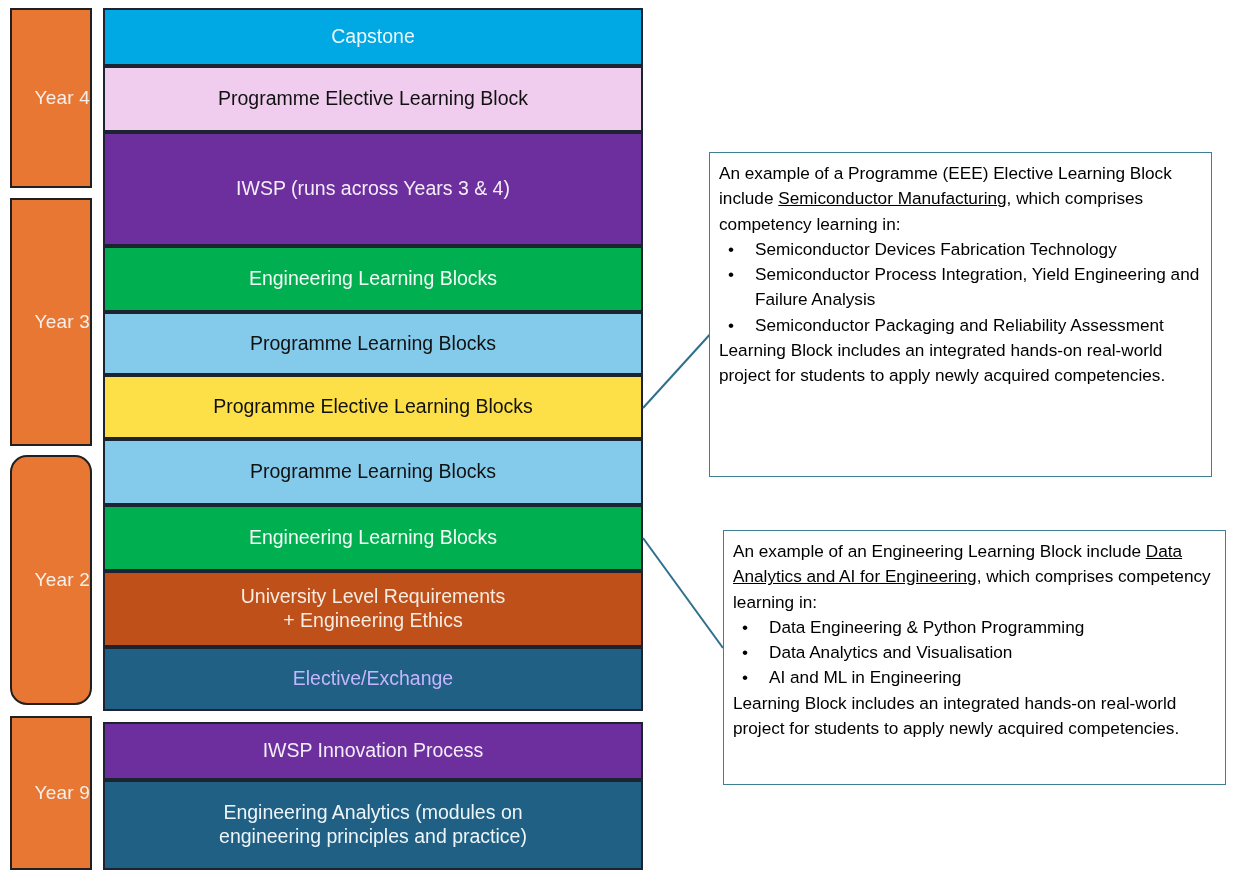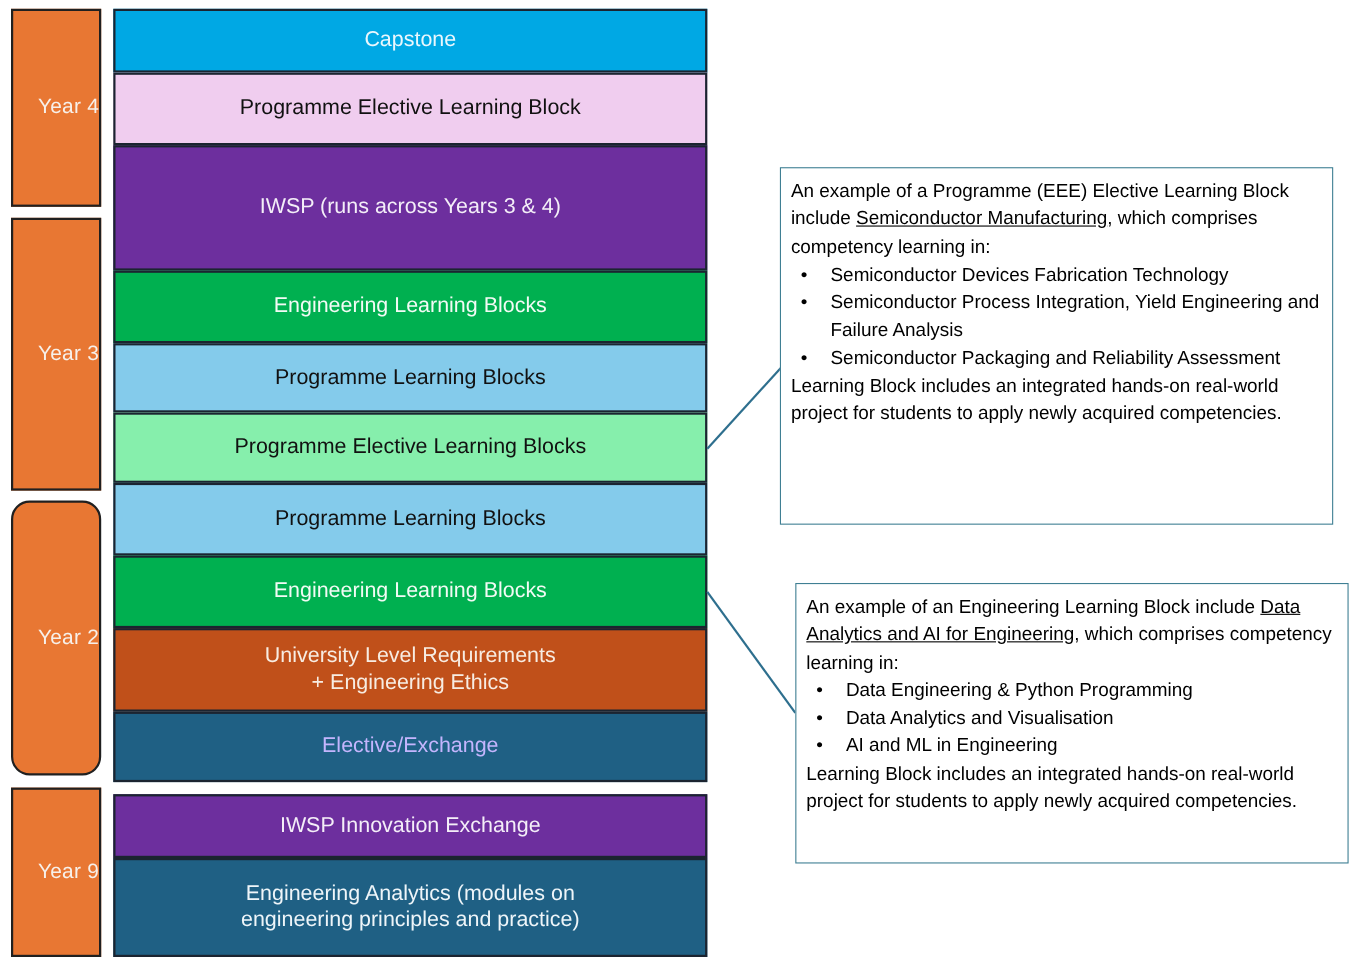--- a/index.html
+++ b/index.html
@@ -122,21 +122,21 @@
   </div>
 
   <div class="blk" style="left:103px; top:246px; width:540px; height:66px; background:#00b050; color:#f2fbf5;">
     <span>Engineering Learning Blocks</span>
   </div>
 
   <div class="blk" style="left:103px; top:312px; width:540px; height:63px; background:#84cbeb; color:#111111;">
     <span>Programme Learning Blocks</span>
   </div>
 
-  <div class="blk" style="left:103px; top:375px; width:540px; height:64px; background:#86efac; color:#111111;">
+  <div class="blk" style="left:103px; top:375px; width:540px; height:64px; background:#fde047; color:#111111;">
     <span>Programme Elective Learning Blocks</span>
   </div>
 
   <div class="blk" style="left:103px; top:439px; width:540px; height:66px; background:#84cbeb; color:#111111;">
     <span>Programme Learning Blocks</span>
   </div>
 
   <div class="blk" style="left:103px; top:505px; width:540px; height:66px; background:#00b050; color:#f2fbf5;">
     <span>Engineering Learning Blocks</span>
   </div>
@@ -146,21 +146,21 @@
       <span>University Level Requirements</span>
       <span>+ Engineering Ethics</span>
     </div>
   </div>
 
   <div class="blk" style="left:103px; top:647px; width:540px; height:64px; background:#1f6084; color:#c4b5fd;">
     <span>Elective/Exchange</span>
   </div>
 
   <div class="blk" style="left:103px; top:722px; width:540px; height:58px; background:#6d2f9e; color:#f4eef8;">
-    <span>IWSP Innovation Exchange</span>
+    <span>IWSP Innovation Process</span>
   </div>
 
   <div class="blk" style="left:103px; top:780px; width:540px; height:90px; background:#1f6084; color:#eef5f9;">
     <div>
       <span>Engineering Analytics (modules on</span>
       <span>engineering  principles and practice)</span>
     </div>
   </div>
 
   <svg id="connectors" viewBox="0 0 1244 878">

